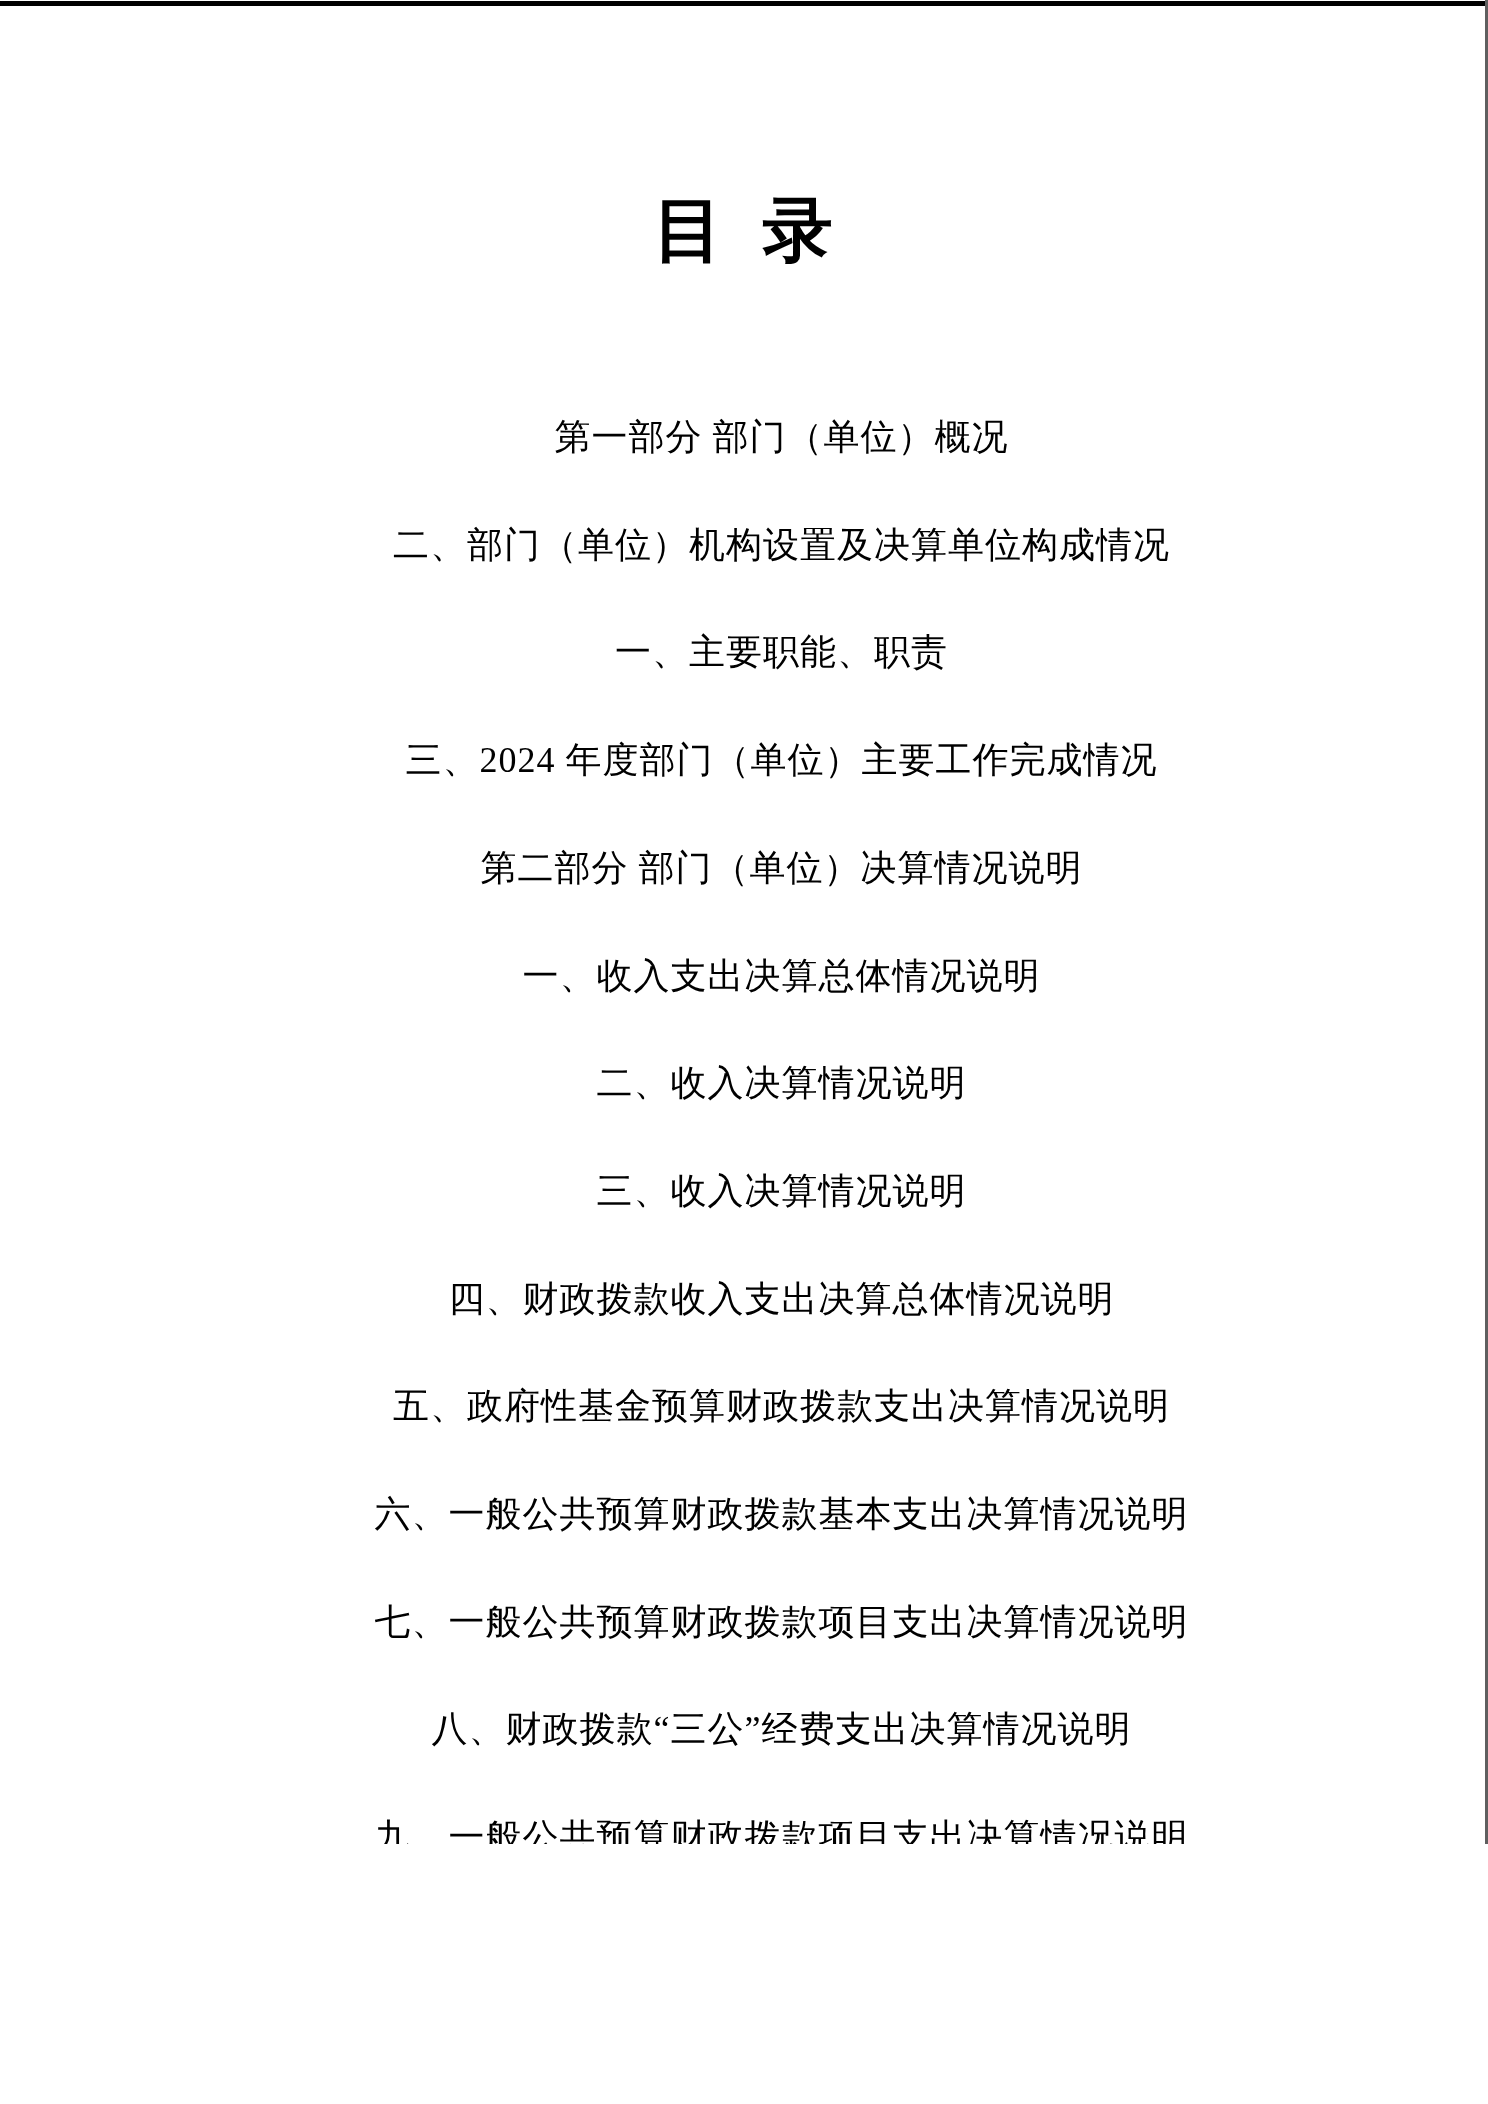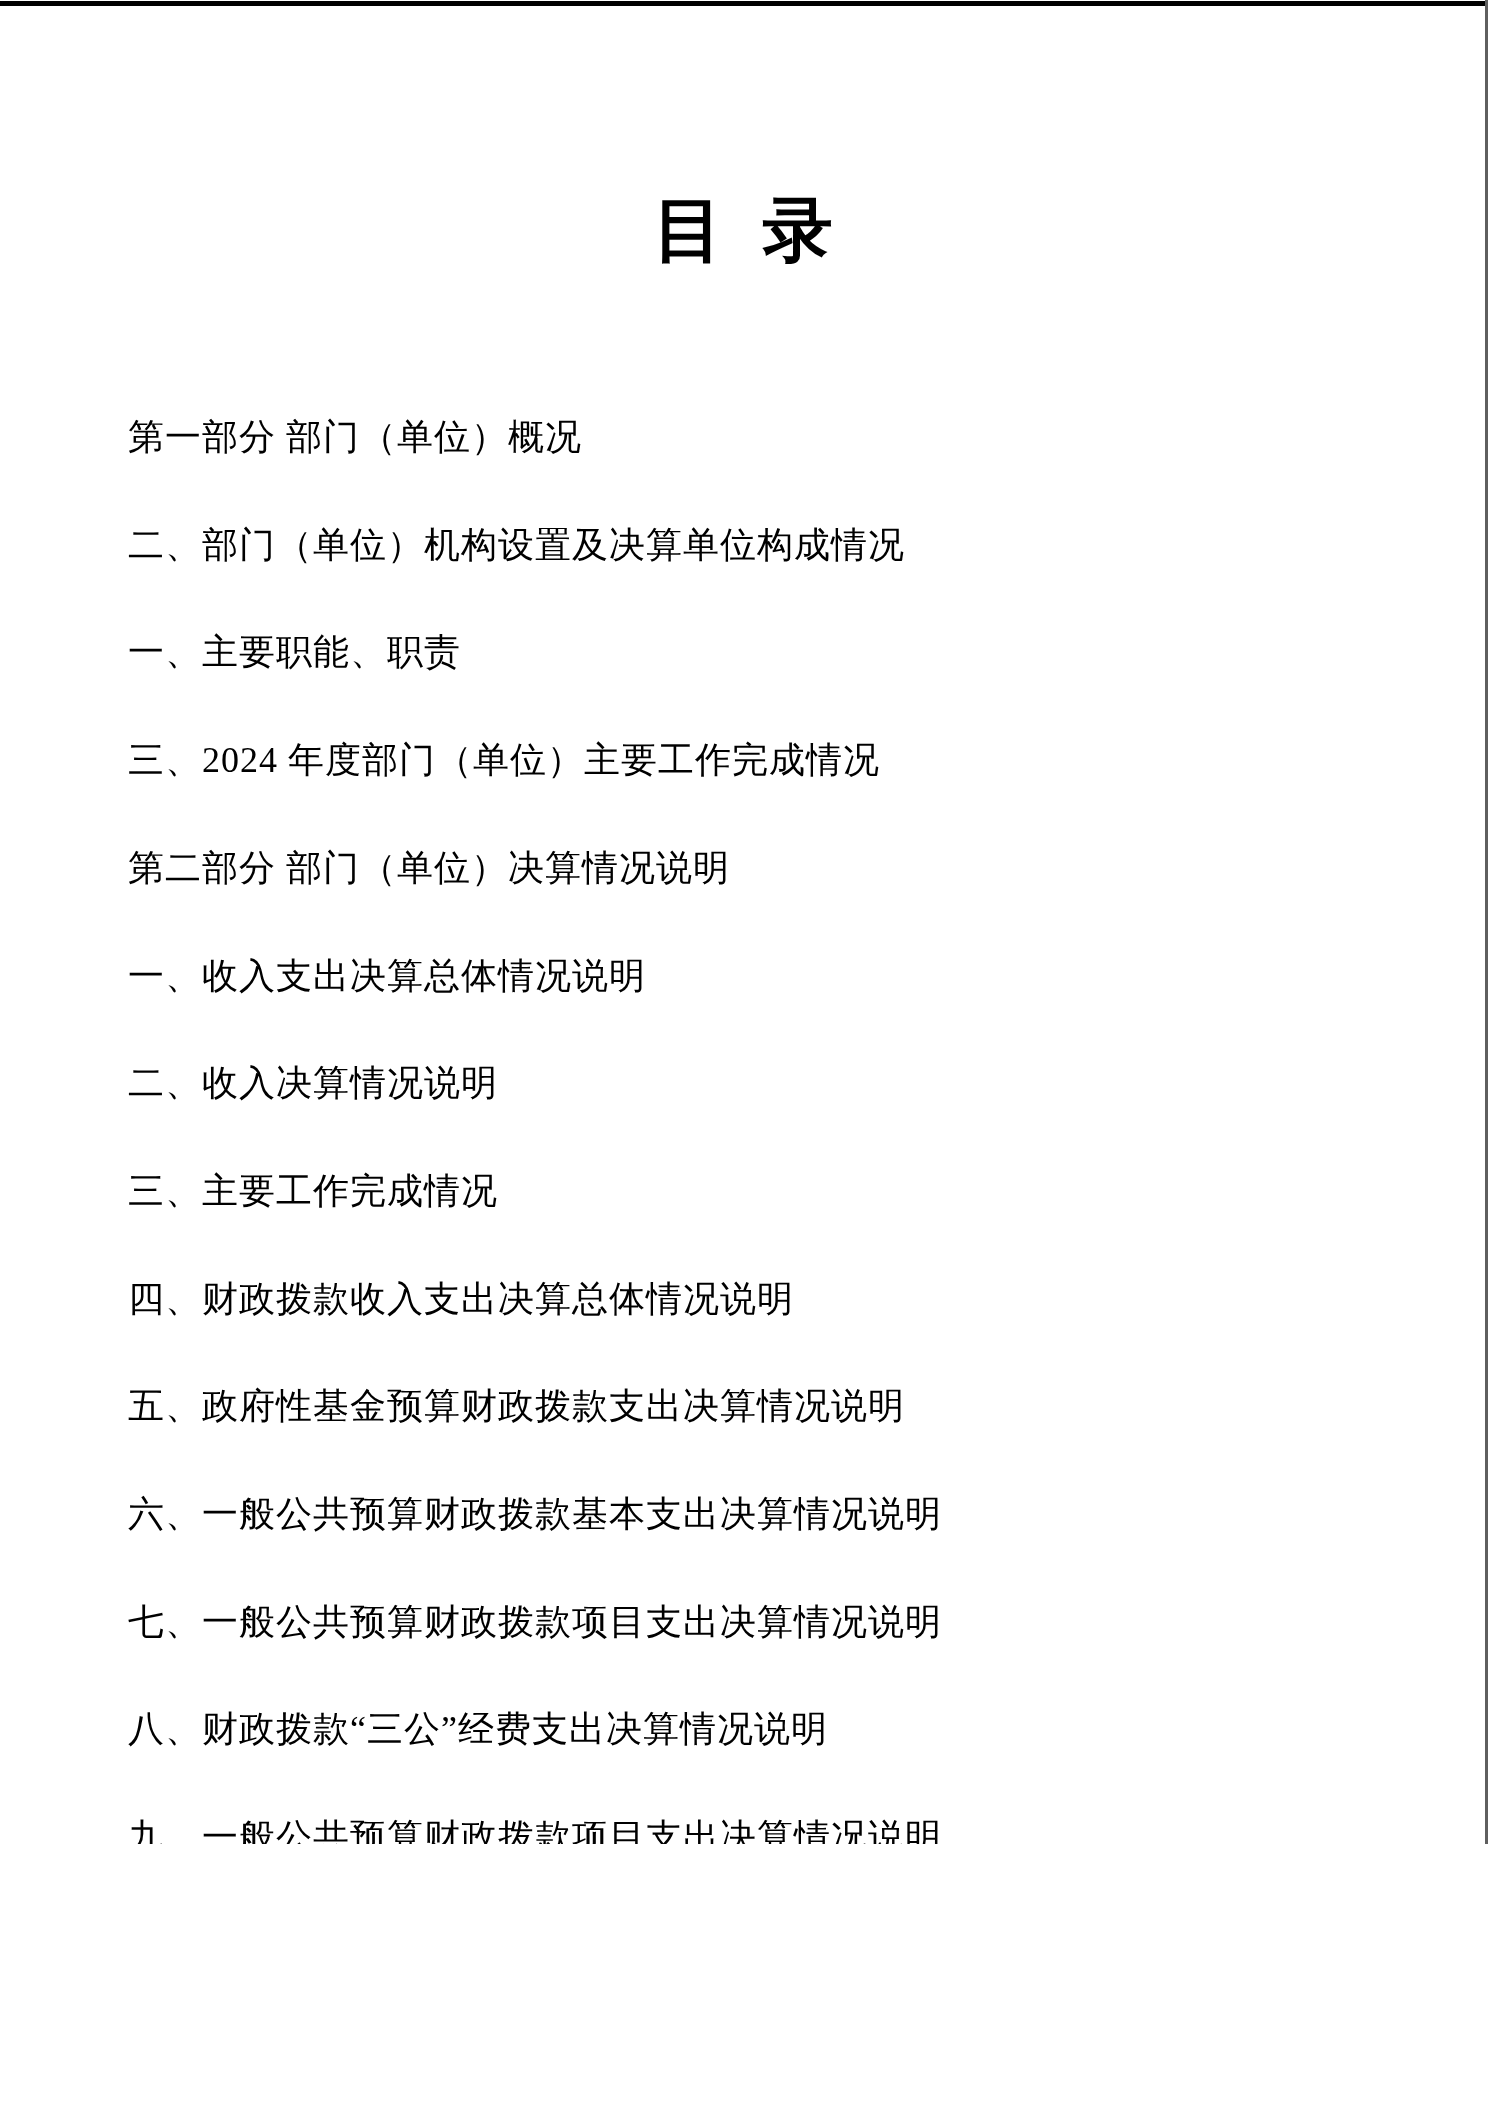--- a/index.html
+++ b/index.html
@@ -41,22 +41,23 @@
     font-size: 70px;
     line-height: 78px;
     font-weight: 700;
     letter-spacing: 2px;
     word-spacing: 18px;
     white-space: pre;
   }
   .toc {
     position: absolute;
     top: 384px;
-    left: 128px;
+    left: 135px;
     right: 60px;
+    text-align: center;
   }
   .toc-line {
     font-size: 36px;
     line-height: 107.7px;
     white-space: pre;
     letter-spacing: 1px;
   }
   .page-number {
     position: absolute;
     top: 1958px;
@@ -79,21 +80,21 @@
   <div class="doc-title">目 录</div>
 
   <div class="toc">
     <div class="toc-line">第一部分 部门（单位）概况</div>
     <div class="toc-line">二、部门（单位）机构设置及决算单位构成情况</div>
     <div class="toc-line">一、主要职能、职责</div>
     <div class="toc-line">三、2024 年度部门（单位）主要工作完成情况</div>
     <div class="toc-line">第二部分 部门（单位）决算情况说明</div>
     <div class="toc-line">一、收入支出决算总体情况说明</div>
     <div class="toc-line">二、收入决算情况说明</div>
-    <div class="toc-line">三、主要工作完成情况</div>
+    <div class="toc-line">三、收入决算情况说明</div>
     <div class="toc-line">四、财政拨款收入支出决算总体情况说明</div>
     <div class="toc-line">五、政府性基金预算财政拨款支出决算情况说明</div>
     <div class="toc-line">六、一般公共预算财政拨款基本支出决算情况说明</div>
     <div class="toc-line">七、一般公共预算财政拨款项目支出决算情况说明</div>
     <div class="toc-line">八、财政拨款“三公”经费支出决算情况说明</div>
     <div class="toc-line">九、一般公共预算财政拨款项目支出决算情况说明</div>
   </div>
 
   <div class="page-number">2</div>
 

